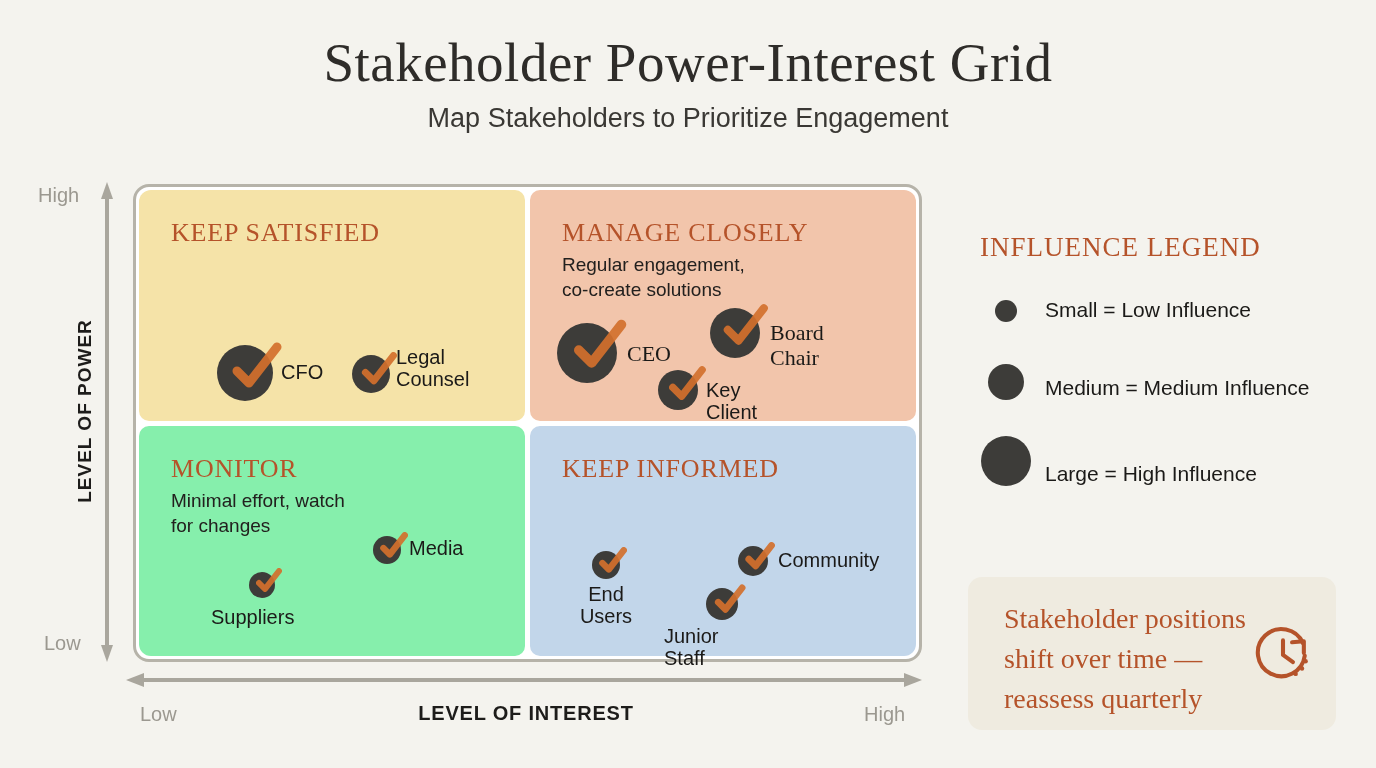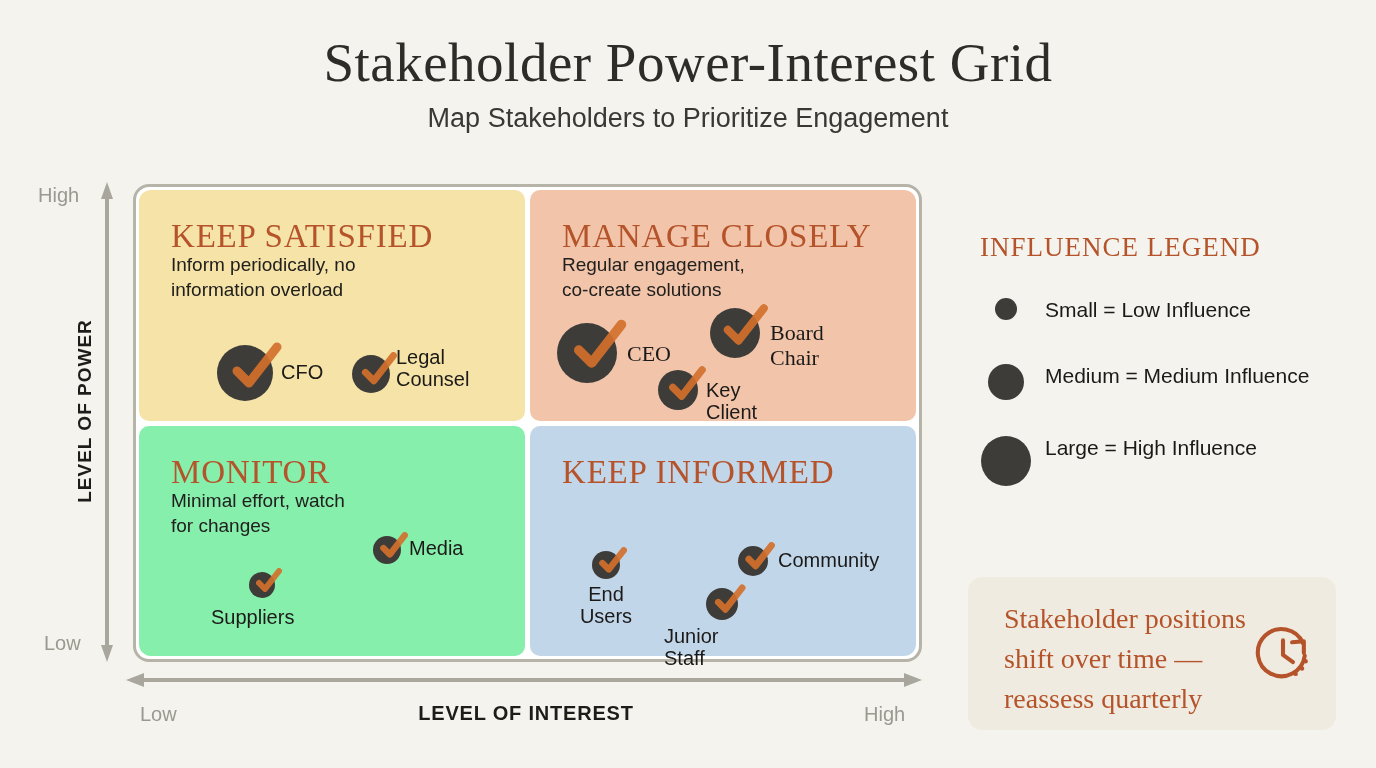--- a/index.html
+++ b/index.html
@@ -119,21 +119,21 @@
     box-sizing: border-box;
     overflow: visible;
   }
   .q-keep-satisfied { background: #f5e3a8; border-top-left-radius: 12px; }
   .q-manage-closely { background: #f2c5ab; border-top-right-radius: 12px; }
   .q-monitor        { background: #86efac; border-bottom-left-radius: 12px; }
   .q-keep-informed  { background: #c2d6ea; border-bottom-right-radius: 12px; }
 
   .q-heading {
     font-family: "Liberation Serif", serif;
-    font-size: 33px;
+    font-size: 26px;
     color: #b5532a;
     letter-spacing: 0.8px;
     position: absolute;
     left: 32px; top: 28px;
     white-space: nowrap;
   }
   .q-desc {
     position: absolute;
     left: 32px; top: 62px;
     font-size: 19px;
@@ -175,21 +175,21 @@
     left: 980px; top: 232px;
     font-family: "Liberation Serif", serif;
     font-size: 27px;
     letter-spacing: 1px;
     color: #b5532a;
   }
   .legend-row {
     position: absolute;
     left: 975px;
     display: flex;
-    align-items: flex-start;
+    align-items: flex-end;
   }
   .legend-swatch-wrap {
     width: 62px;
     display: flex;
     justify-content: center;
     align-items: center;
   }
   .legend-dot {
     border-radius: 50%;
     background: #3d3c39;
@@ -242,22 +242,20 @@
   <polygon points="7,480 1,463 13,463" fill="#a9a69d"></polygon>
 </svg>
 <div id="y-axis-title">LEVEL OF POWER</div>
 
 <div id="grid-frame"></div>
 
 <div id="grid-inner">
 
   <div class="quadrant q-keep-satisfied">
     <div class="q-heading">KEEP SATISFIED</div>
-    <div class="q-desc">Inform periodically, no
-information overload</div>
 
     <div class="stake" style="left:78px; top:155px;">
       <div class="dot" style="width:56px;height:56px;"></div>
       <svg class="check" viewBox="0 0 60 60" style="left:8px; top:-6px; width:60px; height:60px;">
         <path d="M12 32 L24 44 L52 8" stroke="#d2702c" stroke-width="9" fill="none" stroke-linecap="round" stroke-linejoin="round" opacity="0.92"></path>
       </svg>
       <div class="stake-label" style="left:64px; top:16px;">CFO</div>
     </div>
 
     <div class="stake" style="left:213px; top:165px;">

